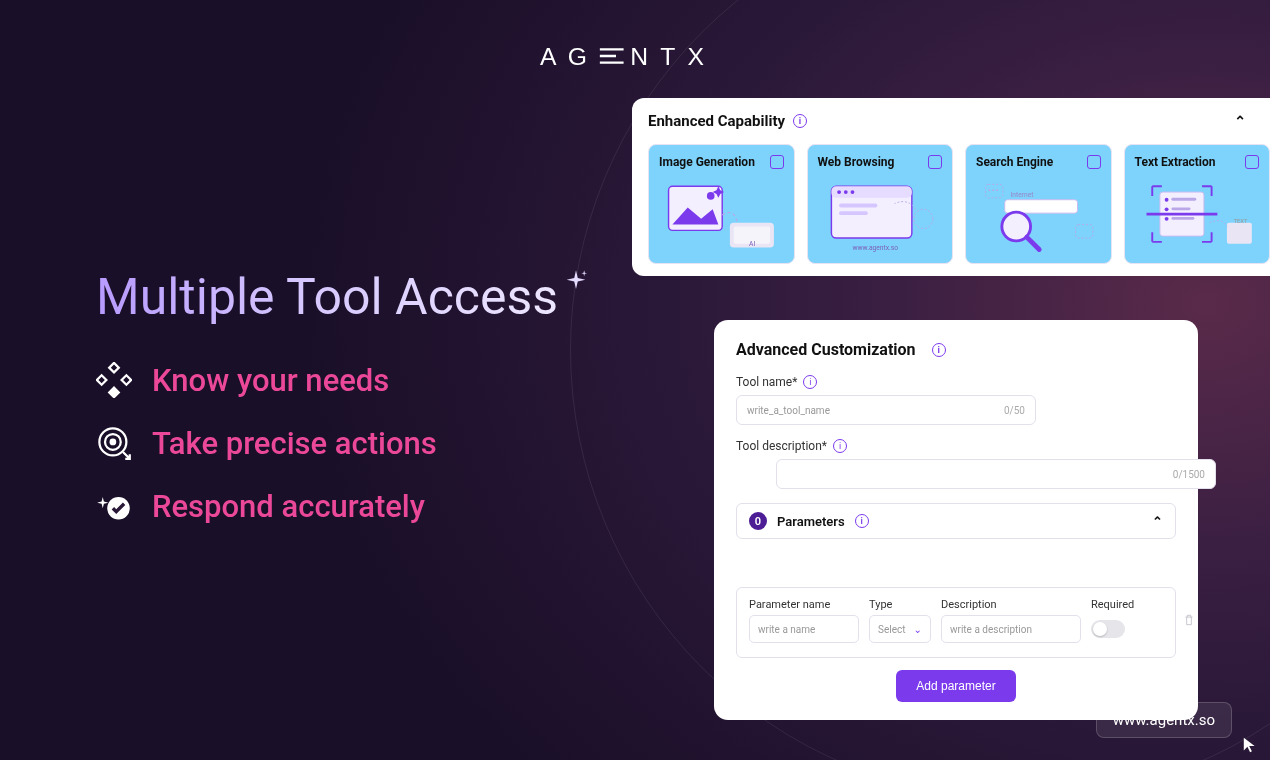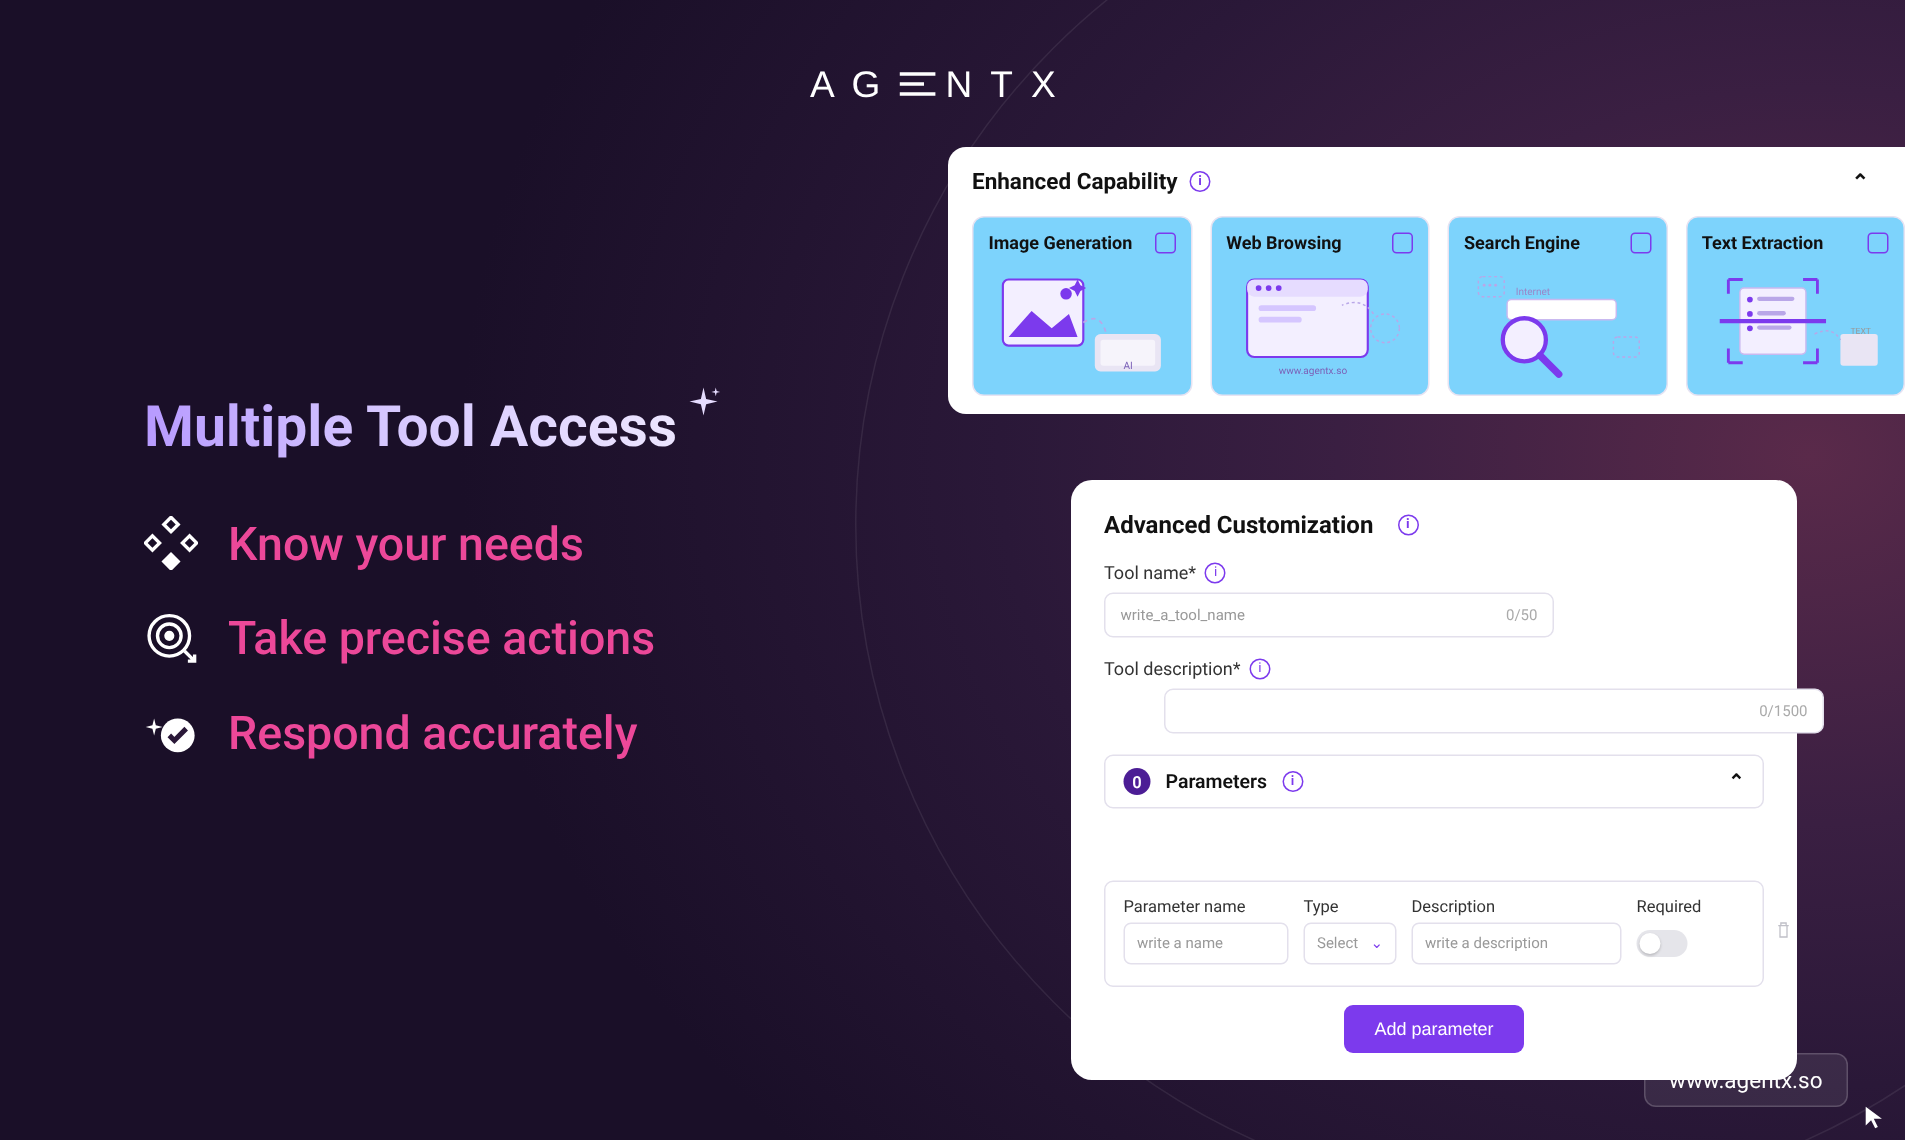--- a/index.html
+++ b/index.html
@@ -33,22 +33,22 @@
 }
 .logo svg { width: 190px; height: 32px; }
 
 .left-col {
   position: absolute;
   left: 96px;
   top: 250px;
   width: 520px;
 }
 .headline {
-  font-size: 38px;
-  font-weight: 700;
+  font-size: 50px;
+  font-weight: 400;
   background: linear-gradient(90deg, #b79aff 0%, #d5c6ff 40%, #f0eaff 100%);
   -webkit-background-clip: text;
   background-clip: text;
   color: transparent;
   margin-bottom: 36px;
   display: inline-block;
 }
 .sparkle {
   display: inline-block;
   width: 28px; height: 28px;

